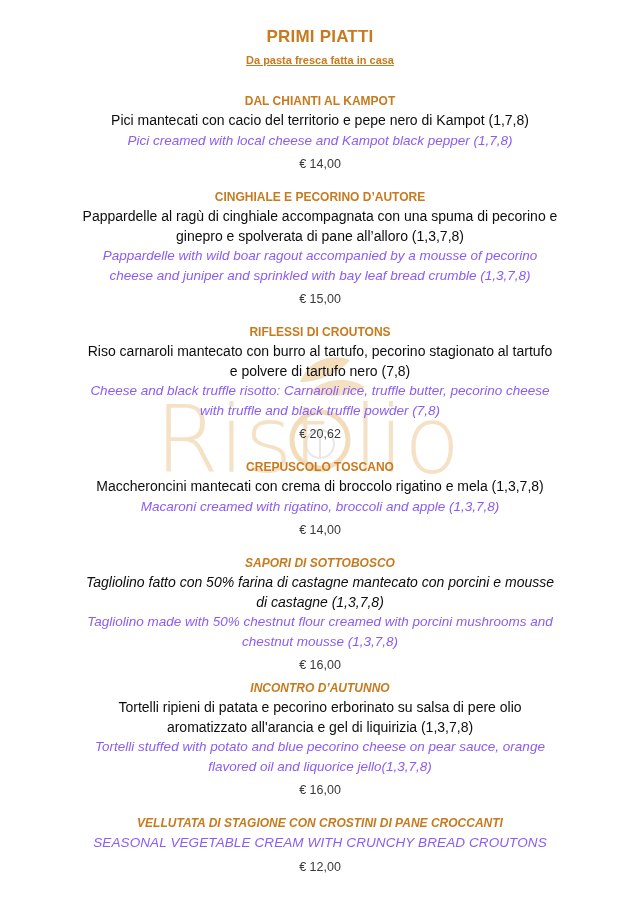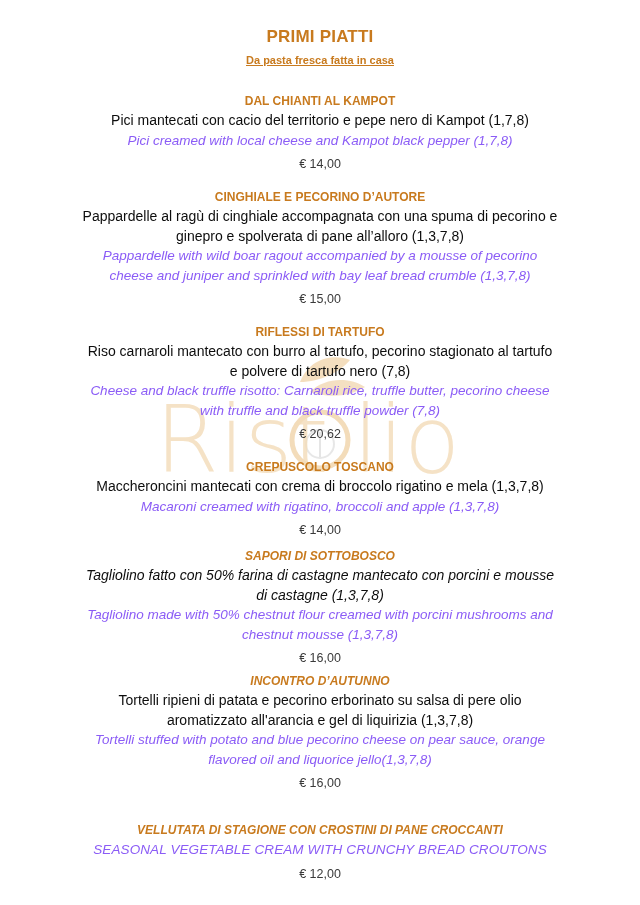--- a/index.html
+++ b/index.html
@@ -119,51 +119,51 @@
   <div class="dish" style="margin-top:14px;">
     <p class="dish-heading">CINGHIALE E PECORINO D’AUTORE</p>
     <p class="dish-it">Pappardelle al ragù di cinghiale accompagnata con una spuma di pecorino e</p>
     <p class="dish-it">ginepro e spolverata di pane all’alloro (1,3,7,8)</p>
     <p class="dish-en">Pappardelle with wild boar ragout accompanied by a mousse of pecorino</p>
     <p class="dish-en">cheese and juniper and sprinkled with bay leaf bread crumble (1,3,7,8)</p>
     <p class="price">€ 15,00</p>
   </div>
 
   <div class="dish" style="margin-top:14px;">
-    <p class="dish-heading">RIFLESSI DI TARTUFO</p>
+    <p class="dish-heading">RIFLESSI DI CROUTONS</p>
     <p class="dish-it">Riso carnaroli mantecato con burro al tartufo, pecorino stagionato al tartufo</p>
     <p class="dish-it">e polvere di tartufo nero (7,8)</p>
     <p class="dish-en">Cheese and black truffle risotto: Carnaroli rice, truffle butter, pecorino cheese</p>
     <p class="dish-en">with truffle and black truffle powder (7,8)</p>
     <p class="price">€ 20,62</p>
   </div>
 
   <div class="dish" style="margin-top:14px;">
     <p class="dish-heading">CREPUSCOLO TOSCANO</p>
     <p class="dish-it">Maccheroncini mantecati con crema di broccolo rigatino e mela (1,3,7,8)</p>
     <p class="dish-en">Macaroni creamed with rigatino, broccoli and apple (1,3,7,8)</p>
     <p class="price">€ 14,00</p>
   </div>
 
-  <div class="dish" style="margin-top:7px;">
+  <div class="dish" style="margin-top:14px;">
     <p class="dish-heading italic">SAPORI DI SOTTOBOSCO</p>
     <p class="dish-it italic">Tagliolino fatto con 50% farina di castagne mantecato con porcini e mousse</p>
     <p class="dish-it italic">di castagne (1,3,7,8)</p>
     <p class="dish-en">Tagliolino made with 50% chestnut flour creamed with porcini mushrooms and</p>
     <p class="dish-en">chestnut mousse (1,3,7,8)</p>
     <p class="price">€ 16,00</p>
   </div>
 
   <div class="dish" style="margin-top:4px;">
     <p class="dish-heading italic">INCONTRO D’AUTUNNO</p>
     <p class="dish-it">Tortelli ripieni di patata e pecorino erborinato su salsa di pere olio</p>
     <p class="dish-it">aromatizzato all'arancia e gel di liquirizia (1,3,7,8)</p>
     <p class="dish-en">Tortelli stuffed with potato and blue pecorino cheese on pear sauce, orange</p>
     <p class="dish-en">flavored oil and liquorice jello(1,3,7,8)</p>
     <p class="price">€ 16,00</p>
   </div>
 
-  <div class="dish" style="margin-top:28px;">
+  <div class="dish" style="margin-top:14px;">
     <p class="dish-heading italic">VELLUTATA DI STAGIONE CON CROSTINI DI PANE CROCCANTI</p>
     <p class="dish-en upper">SEASONAL VEGETABLE CREAM WITH CRUNCHY BREAD CROUTONS</p>
     <p class="price">€ 12,00</p>
   </div>
 </div>
 
 </body></html>

